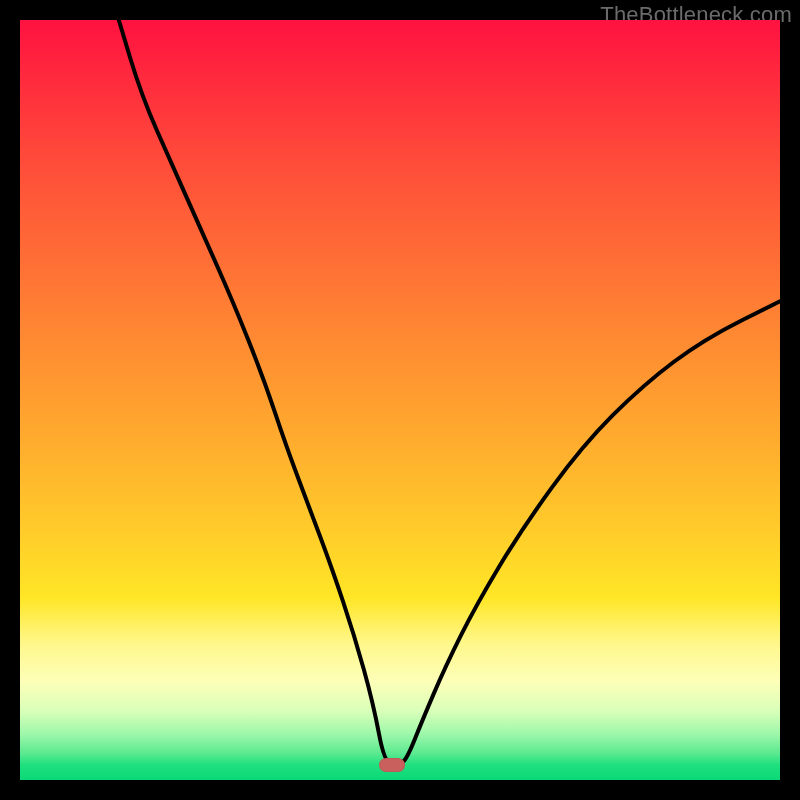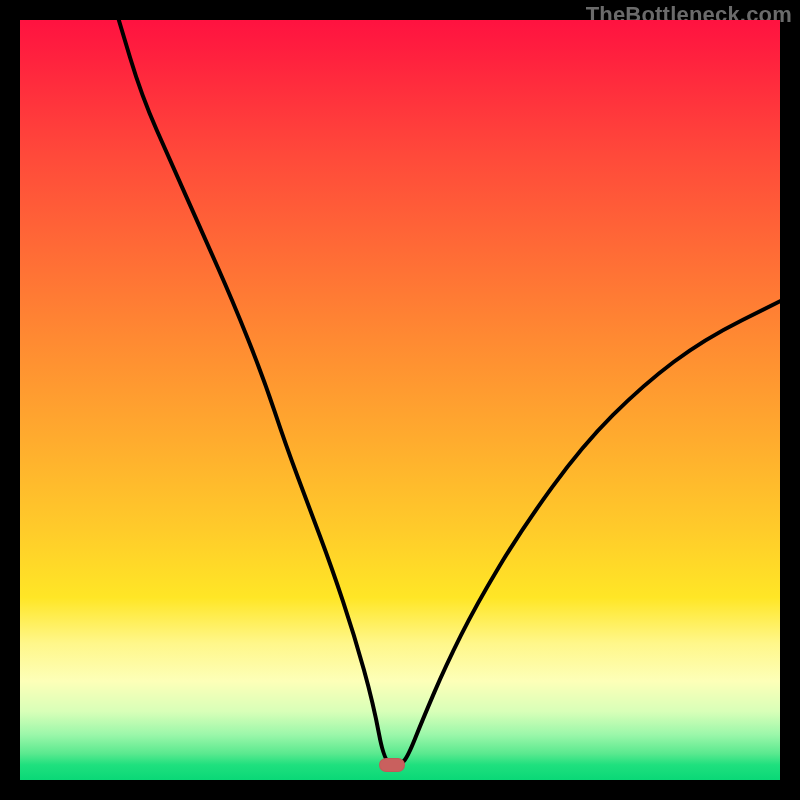--- a/index.html
+++ b/index.html
@@ -58,21 +58,21 @@
     border-radius: 7px;
     transform: translate(-50%, -50%);
     box-shadow: 0 0 0 1px rgba(0,0,0,0.05) inset;
   }
   .watermark {
     position: absolute;
     top: 2px;
     right: 8px;
     color: #6b6b6b;
     font-size: 22px;
-    font-weight: 700;
+    font-weight: 400;
     letter-spacing: 0.2px;
     user-select: none;
   }
 </style>
 </head>
 <body>
 
 <div class="frame">
   <div class="watermark">TheBottleneck.com</div>
   <div class="plot-area">

